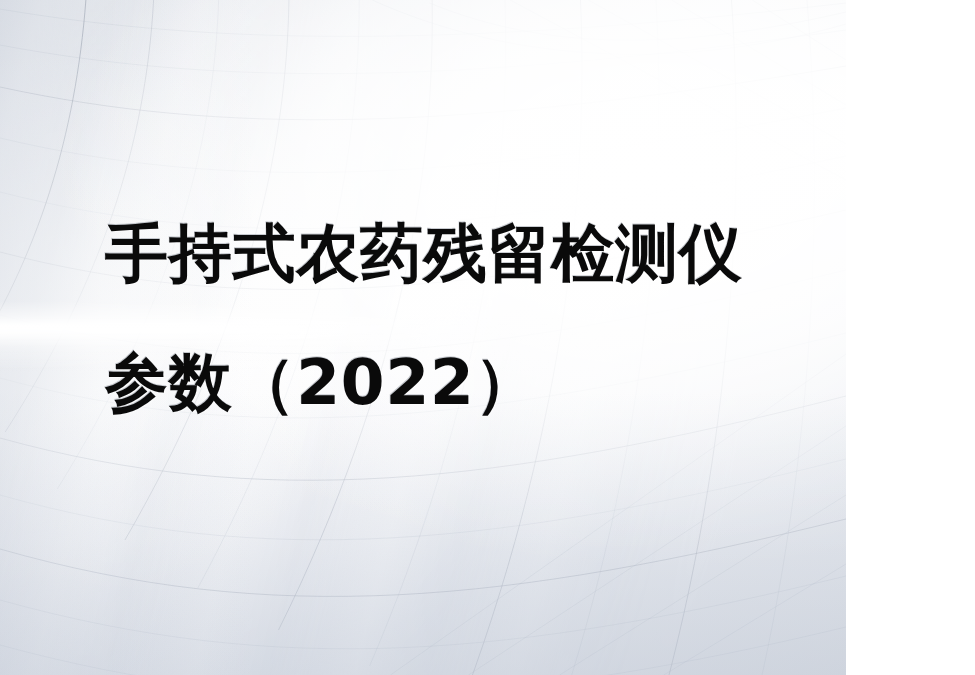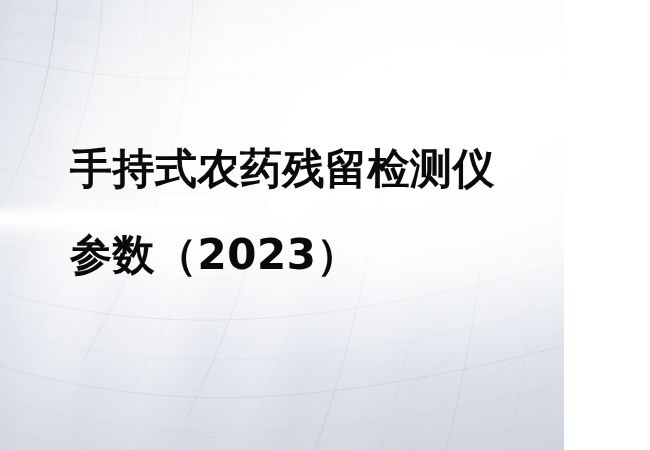--- a/index.html
+++ b/index.html
@@ -231,16 +231,16 @@
   <div class="bg-layer bg-glow-tr"></div>
 
   <div class="bg-layer bg-shade-bottom"></div>
 
   <div class="bg-layer bg-shade-left"></div>
 
   <div class="bg-layer bg-streak"></div>
 
   <div class="title-block">
     <div class="title-line">手持式农药残留检测仪</div>
-    <div class="title-line">参数（2023）</div>
+    <div class="title-line">参数（2022）</div>
   </div>
 
 </div>
 
 </body></html>

